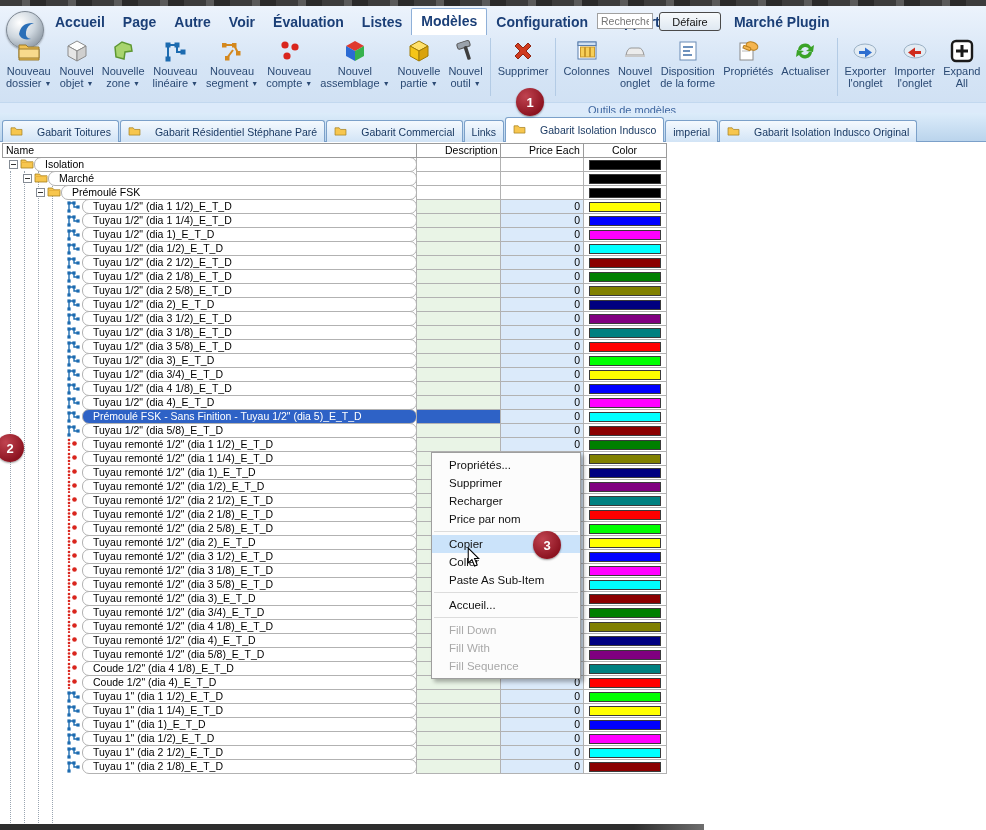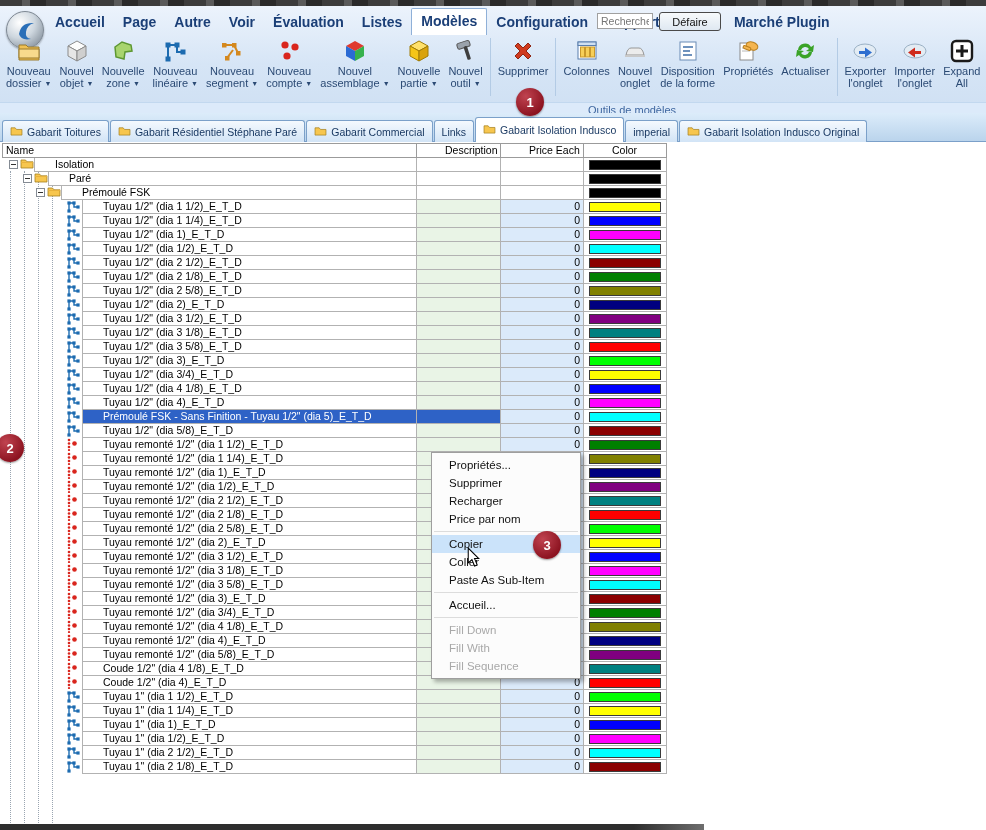--- a/index.html
+++ b/index.html
@@ -36,39 +36,39 @@
 
   .group-band { position:absolute; left:0; top:96px; width:986px; height:16px;
     background:#dceafa; border-top:1px solid #c2d8ef; }
   .group-label { position:absolute; left:588px; top:98px; font-size:11px; color:#3f67a0; }
 
   
   .tabbar { position:absolute; left:0; top:113px; width:986px; height:29px;
     background:linear-gradient(#dcecfa,#b9d3ec); }
   .tabbar::after { content:""; position:absolute; left:0; bottom:0; width:100%; height:1px; background:#7ba0c9; }
   .tabs { position:absolute; left:2px; bottom:0; display:flex; align-items:flex-end; z-index:2; }
-  .tab { display:flex; align-items:center; gap:4px; height:22px; padding:0 7px; margin-right:1px;
+  .tab { display:flex; align-items:center; gap:14px; height:22px; padding:0 7px; margin-right:1px;
     border:1px solid #7ba0c9; border-bottom:none; border-radius:3px 3px 0 0;
     background:linear-gradient(#f4f9fe,#d2e4f6); font-size:10.5px; color:#15355f; white-space:nowrap; }
   .tab.selected { background:#fff; height:25px; }
   .tab svg { flex:none; }
 
   
   .grid { position:absolute; left:2px; top:143px; width:667px; }
   .ghead { display:flex; position:relative; z-index:3; }
   .hcell { flex:none; height:15px; border:1px solid #9b9b9b; background:#fff;
     font-size:10.5px; line-height:13px; padding-left:3px; }
   .hcell + .hcell { margin-left:-1px;padding-left:28px; }
   .rows { position:relative; }
   .treeline { position:absolute; top:14px; height:670px; width:0; border-left:1px dotted #9aa5b1; }
   .trow { display:flex; height:15px; position:relative; margin-top:-1px; }
   .trow:first-of-type { margin-top:0; }
   .gutter { position:relative; flex:none; height:15px; }
   .cell { flex:none; height:15px; border:1px solid #b2b2b2; font-size:10.5px; line-height:13px; background:#fff; }
-  .name-cell { padding:0 20px; white-space:nowrap; overflow:hidden; color:#000; }
+  .name-cell { padding:0 10px; white-space:nowrap; overflow:hidden; color:#000;border-radius:7px; }
   .desc-cell { width:85px; margin-left:-1px; background:#e9f4e6; }
   .price-cell { width:84px; margin-left:-1px; background:#dbeafa; text-align:right; padding-right:3px; }
   .color-cell { width:84px; margin-left:-1px; display:flex; align-items:center; justify-content:center; }
   .desc-cell.plain, .price-cell.plain { background:#fff; }
   .swatch { width:72px; height:10px; border:1px solid #3a3a3a; }
   .trow.selected .name-cell, .trow.selected .desc-cell { background:#2e62c6; color:#fff; }
   .expander { position:absolute; top:3px; width:9px; height:9px; border:1px solid #848b94; background:#fff; }
   .expander::after { content:""; position:absolute; left:1px; right:1px; top:3px; height:1px; background:#333; }
   .ticon { position:absolute; top:1px; }
   .ticon svg { display:block; }
@@ -396,21 +396,21 @@
       <div class="trow">
         <div class="gutter" style="width: 46px;">
           <div class="expander" style="left: 21px;"></div>
           <span class="ticon" style="left: 32px;">
             <svg width="14" height="11" viewBox="0 0 14 11">
               <path d="M1 2 h4.5 l1.5 1.8 H13 V10 H1z" fill="#f7c64e" stroke="#a5801f" stroke-width="0.8"></path>
               <path d="M1 4.5 h12" stroke="#e8b23c" stroke-width="1"></path>
             </svg>
           </span>
         </div>
-        <div class="cell name-cell" style="width: 369px;">Paré</div>
+        <div class="cell name-cell" style="width: 369px;">Marché</div>
         <div class="cell desc-cell plain"></div>
         <div class="cell price-cell plain"></div>
         <div class="cell color-cell">
           <div class="swatch" style="background: rgb(0, 0, 0);"></div>
         </div>
       </div>
       <div class="trow">
         <div class="gutter" style="width: 59px;">
           <div class="expander" style="left: 34px;"></div>
           <span class="ticon" style="left: 45px;">

